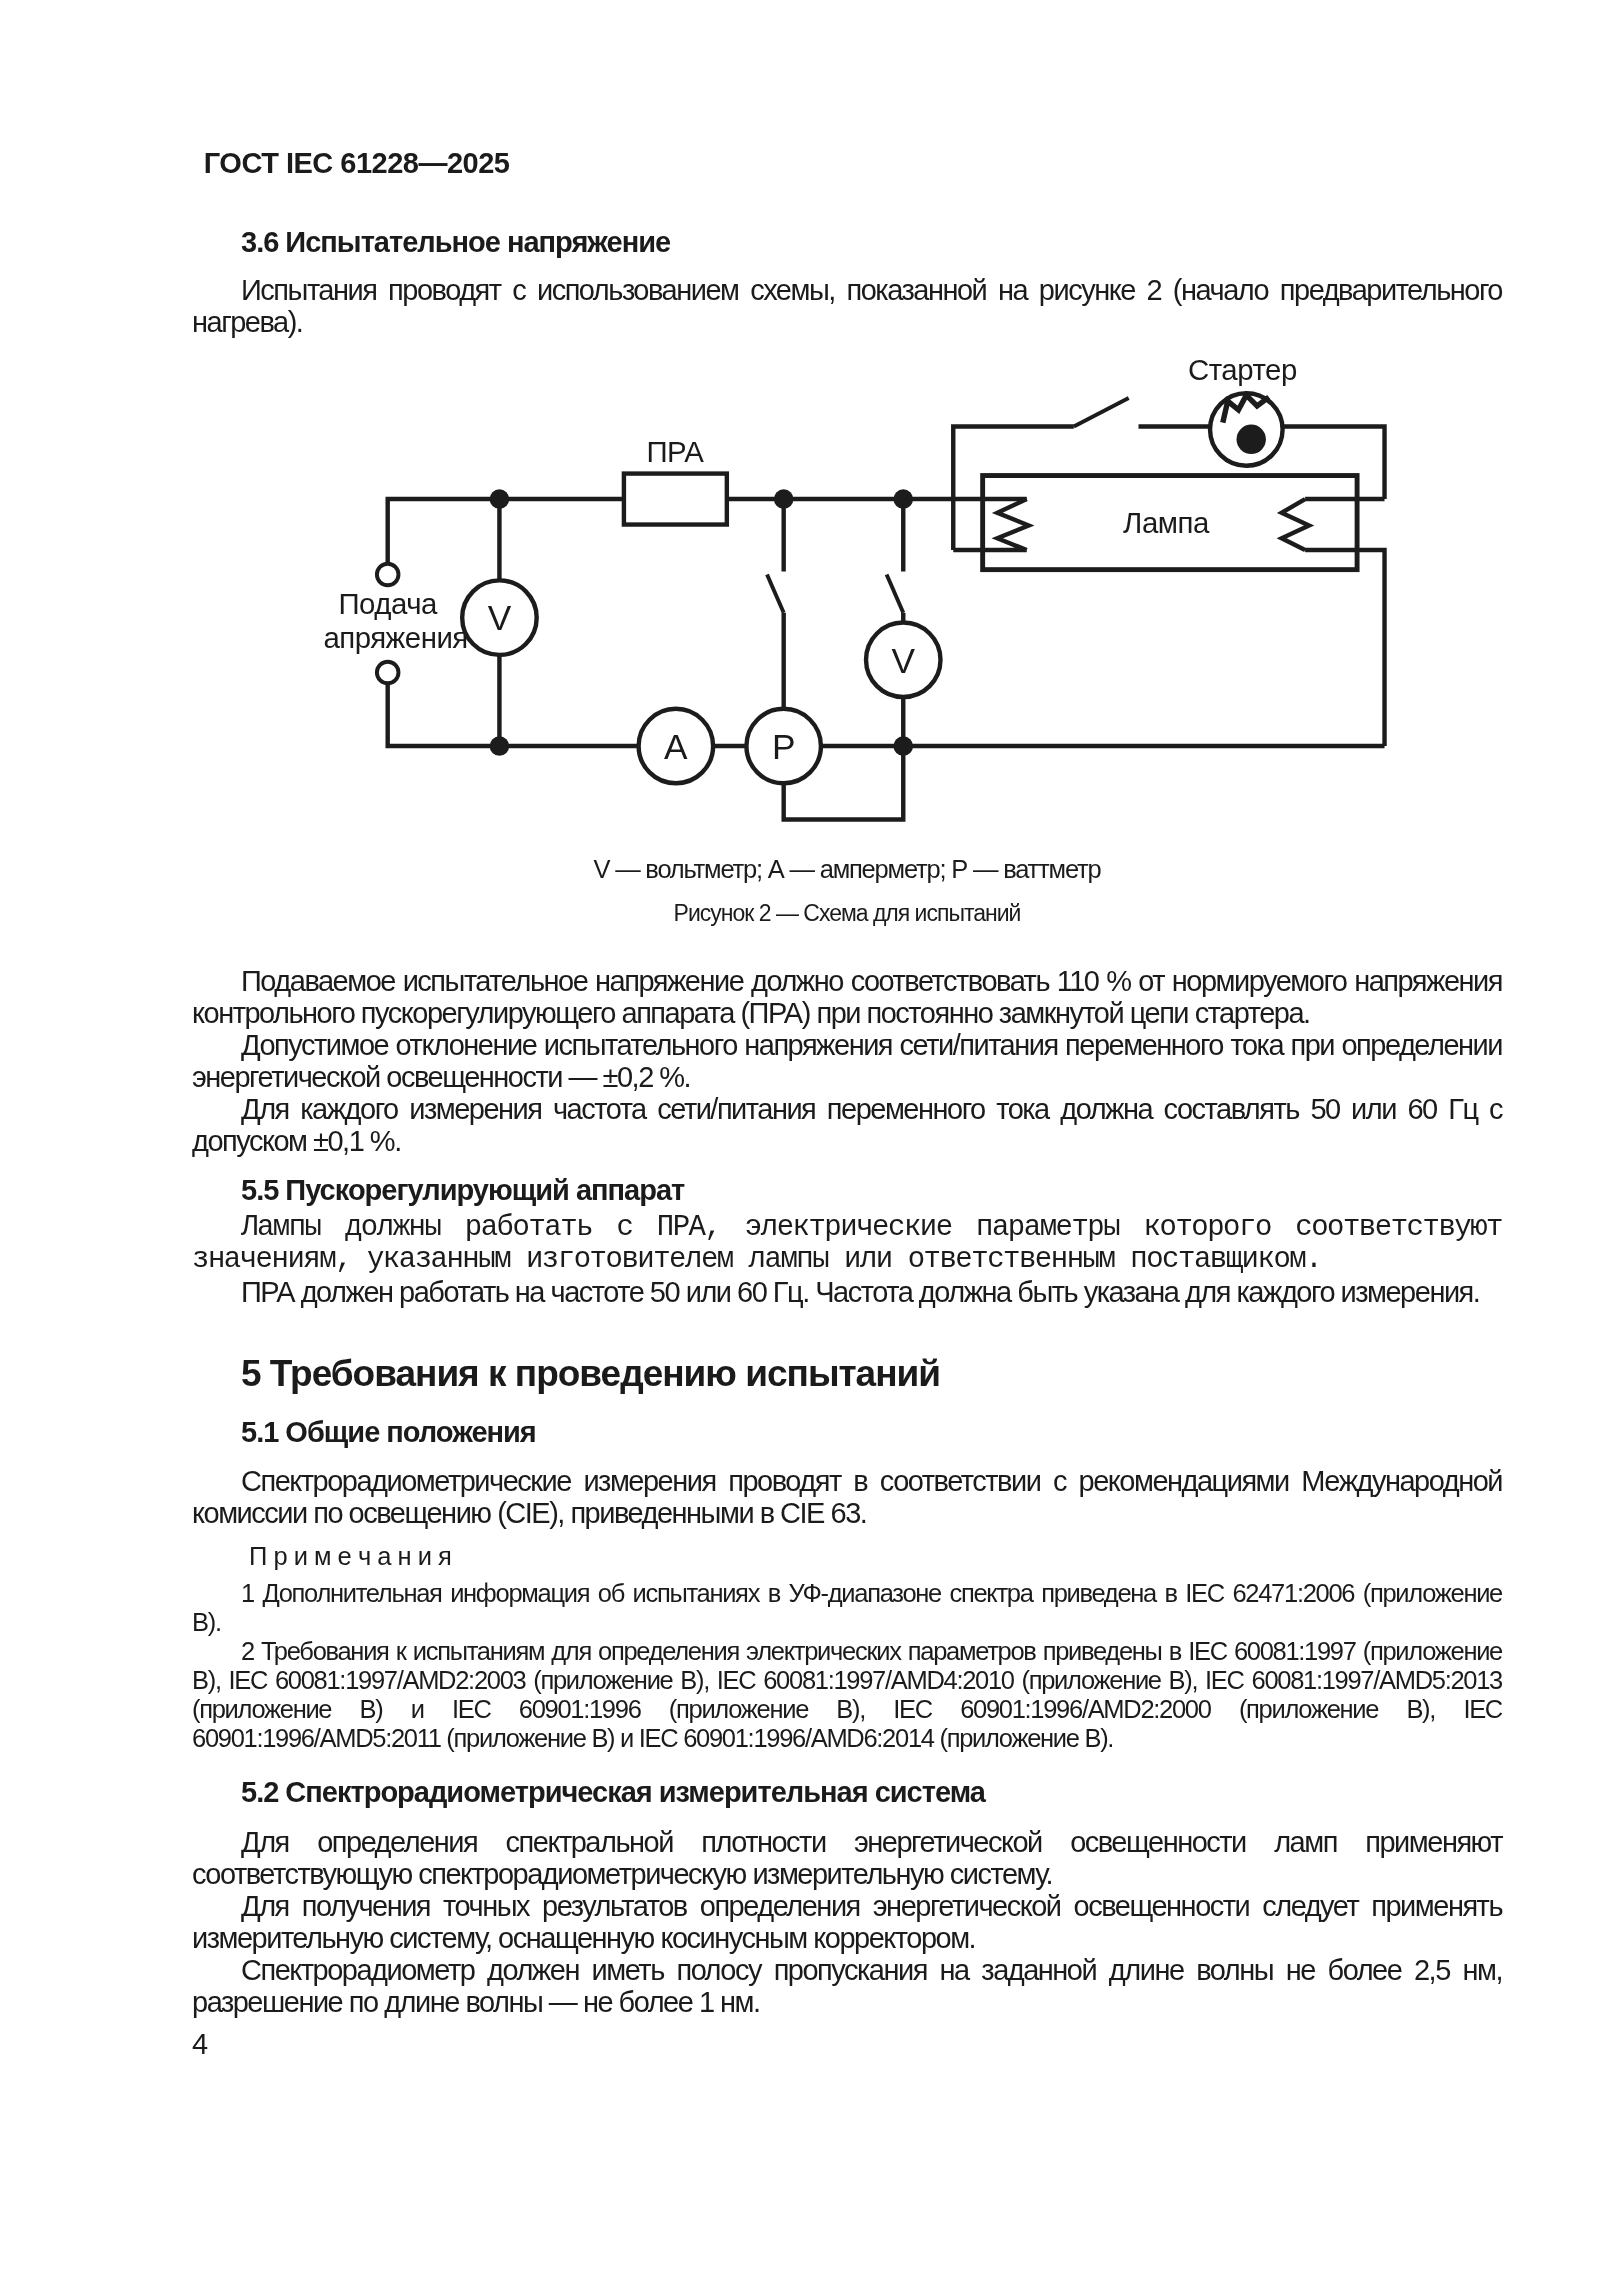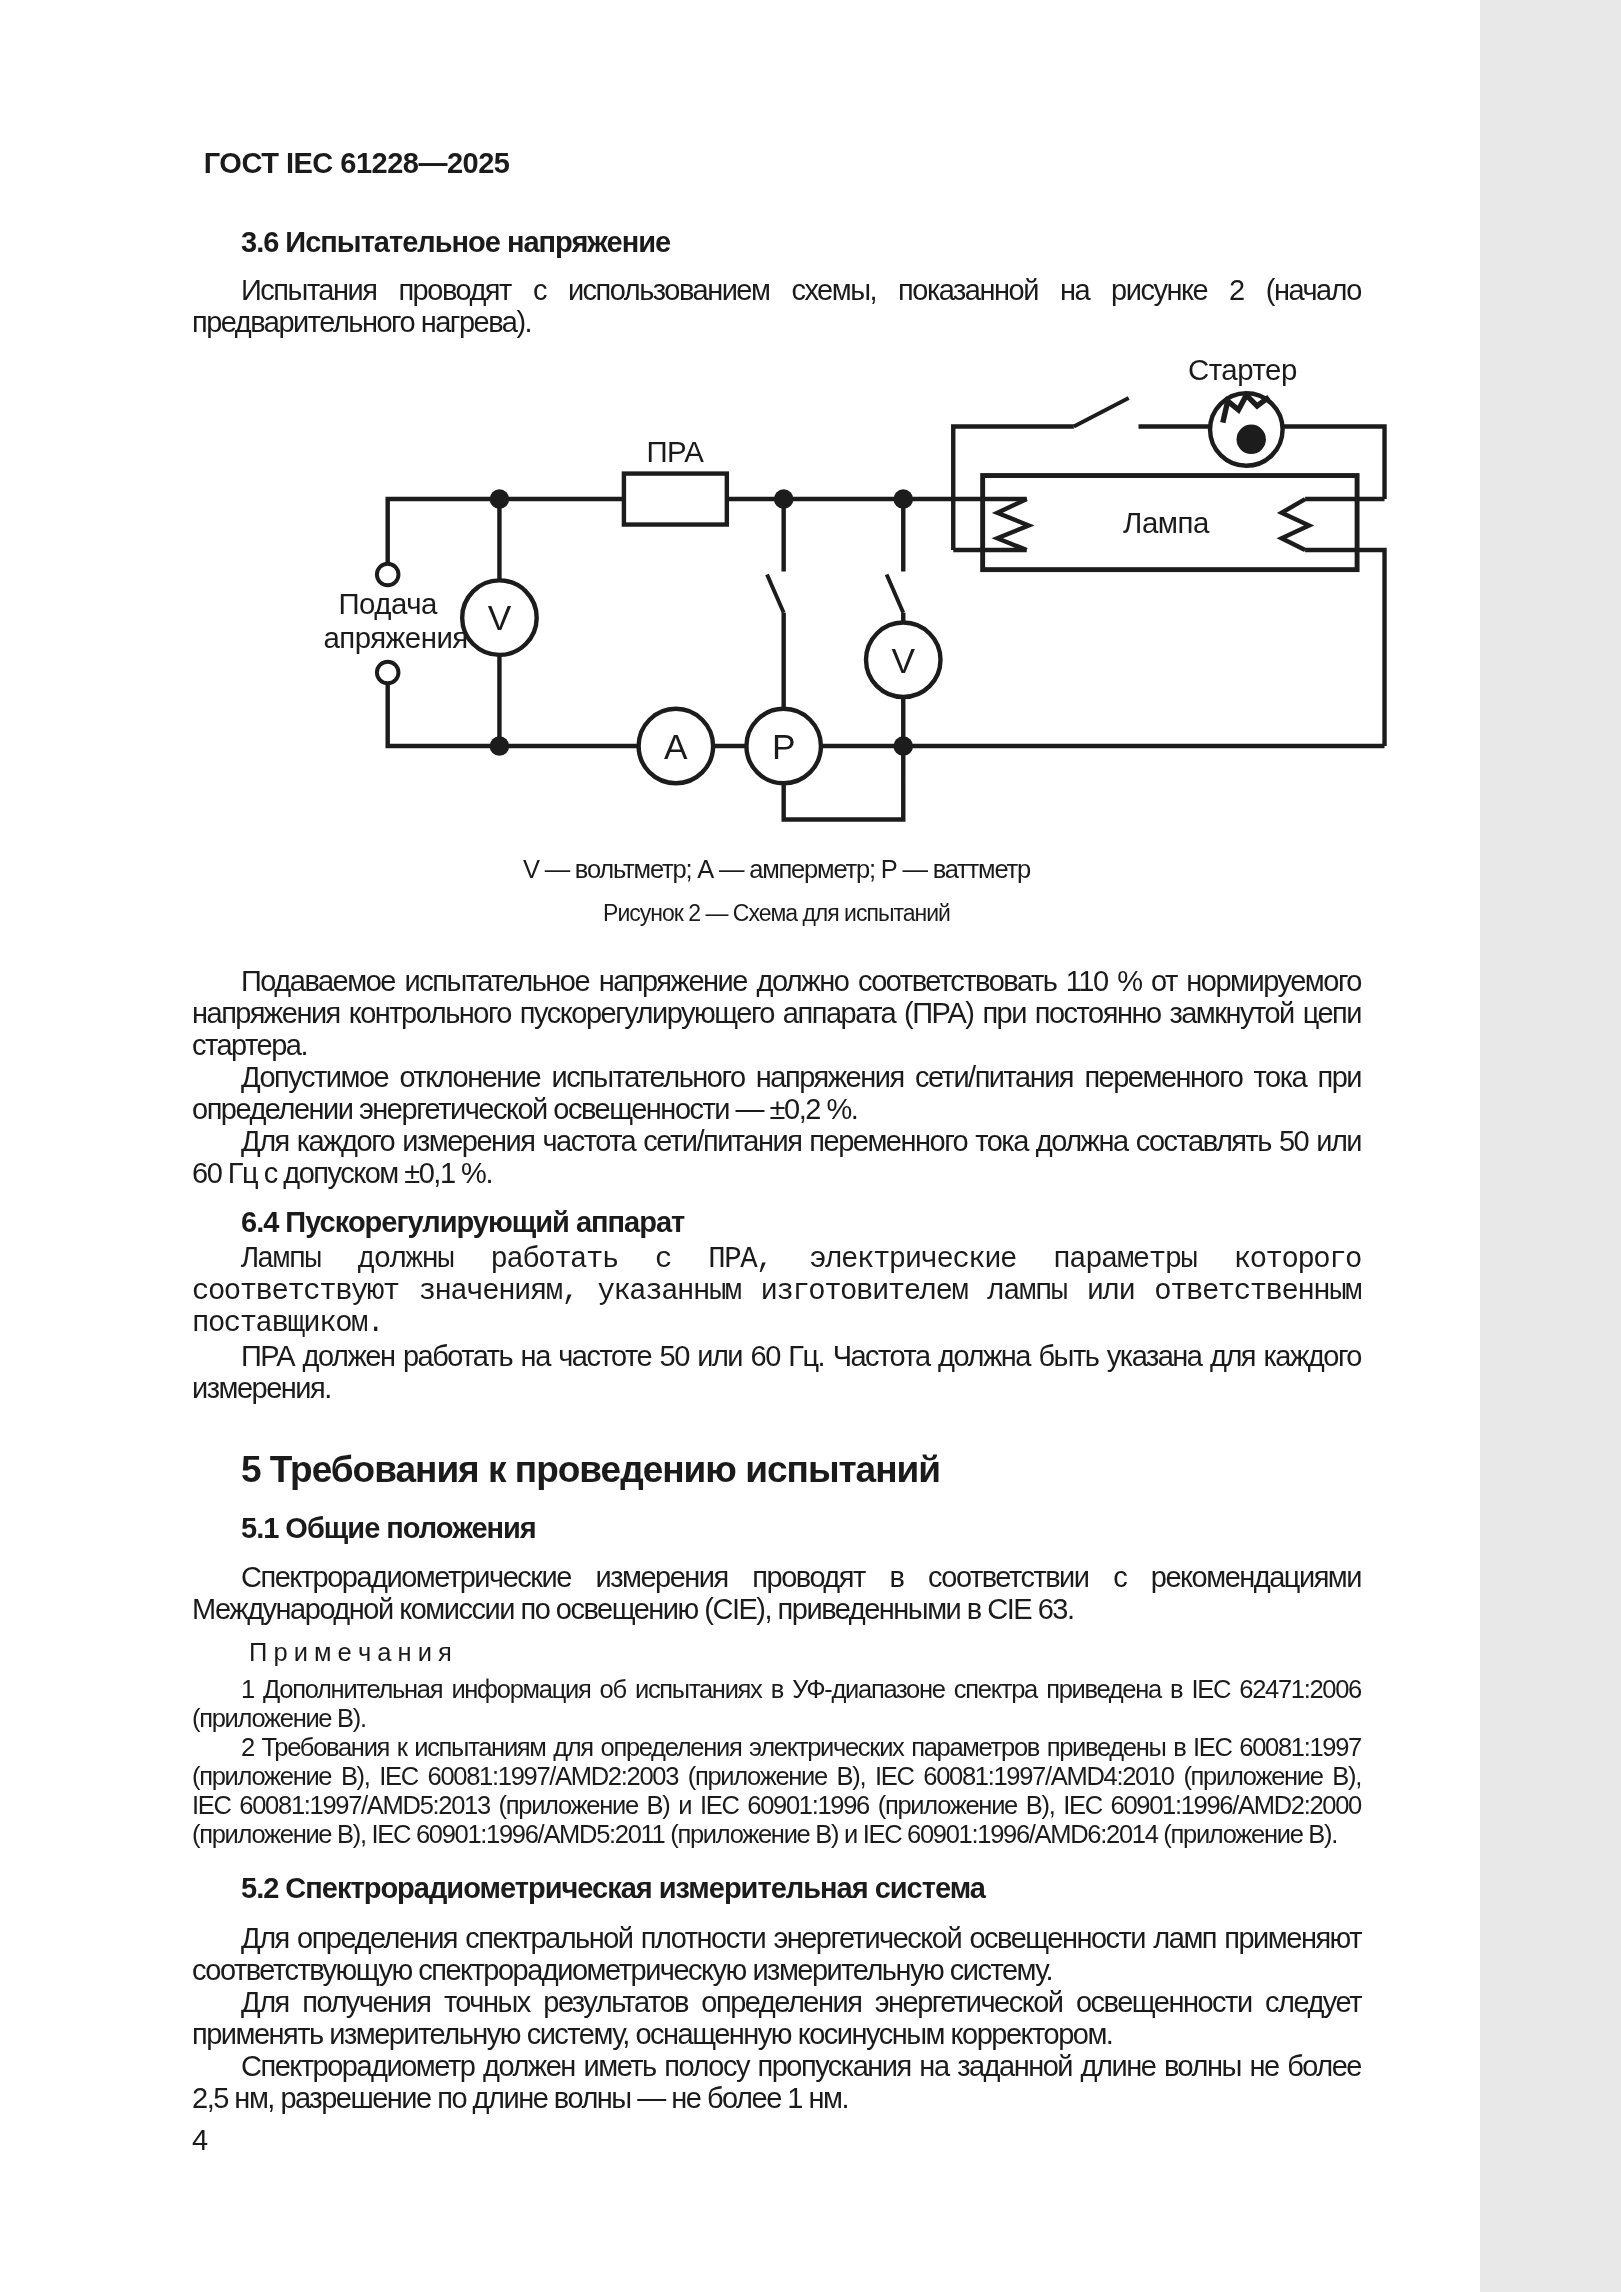--- a/index.html
+++ b/index.html
@@ -1,18 +1,18 @@
 <!DOCTYPE html>
 <html><head>
 <meta charset="utf-8">
 <style>
   html,body{margin:0;padding:0;background:#e8e8e8;}
   .page{
     position:relative;
-    width:1480px;height:2293px;
+    width:1621px;height:2293px;
     background:#ffffff;
     color:#1b1b1b;
     font-family:"Liberation Sans",sans-serif;
     overflow:hidden;
     box-sizing:border-box;
     padding-top:147px;
   }
   .content{margin-left:192px;margin-right:119px;}
   .doc-code{
     font-size:29px;font-weight:bold;letter-spacing:-0.5px;
@@ -123,21 +123,21 @@
       </svg>
     </div>
 
     <div class="caption-legend">V — вольтметр; А — амперметр; Р — ваттметр</div>
     <div class="caption-title">Рисунок 2 — Схема для испытаний</div>
 
     <p class="para" style="margin-top:35px;">Подаваемое испытательное напряжение должно соответствовать 110 % от нормируемого напряжения контрольного пускорегулирующего аппарата (ПРА) при постоянно замкнутой цепи стартера.</p>
     <p class="para">Допустимое отклонение испытательного напряжения сети/питания переменного тока при определении энергетической освещенности — ±0,2 %.</p>
     <p class="para">Для каждого измерения частота сети/питания переменного тока должна составлять 50 или 60 Гц с допуском ±0,1 %.</p>
 
-    <div class="h-sub" style="margin-top:16.7px;">6.4 Пускорегулирующий аппарат</div>
+    <div class="h-sub" style="margin-top:16.7px;">5.5 Пускорегулирующий аппарат</div>
     <p class="para" style="margin-top:5px;font-family:Liberation Mono, monospace;">Лампы должны работать с ПРА, электрические параметры которого соответствуют значениям, указанным изготовителем лампы или ответственным поставщиком.</p>
     <p class="para">ПРА должен работать на частоте 50 или 60 Гц. Частота должна быть указана для каждого измерения.</p>
 
     <div class="h-chapter" style="margin-top:44px;">5 Требования к проведению испытаний</div>
 
     <div class="h-sub" style="margin-top:21.6px;">5.1 Общие положения</div>
     <p class="para" style="margin-top:15.7px;">Спектрорадиометрические измерения проводят в соответствии с рекомендациями Международной комиссии по освещению (CIE), приведенными в CIE 63.</p>
 
     <p class="notes-label" style="margin-top:12.7px;">П р и м е ч а н и я</p>
     <p class="note">1 Дополнительная информация об испытаниях в УФ-диапазоне спектра приведена в IEC 62471:2006 (приложение В).</p>

